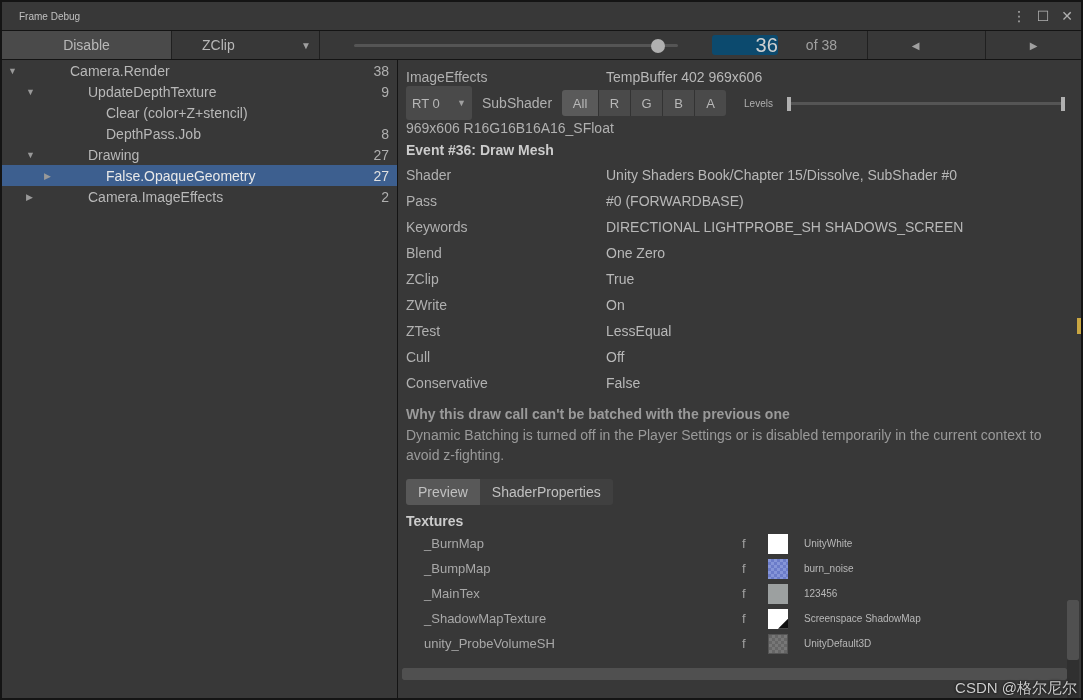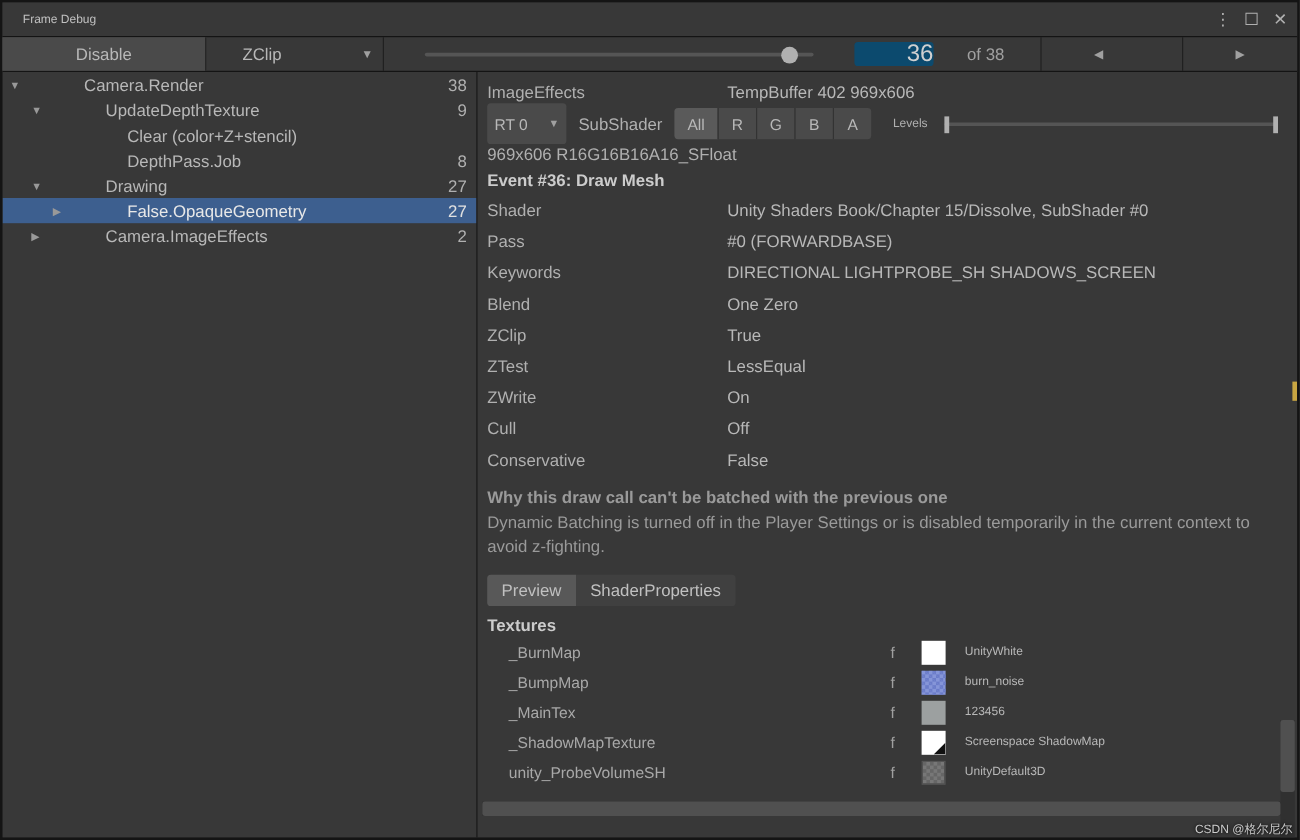--- a/index.html
+++ b/index.html
@@ -77,21 +77,21 @@
 .sw-shadow{background:#fff;position:relative;} .sw-shadow::after{content:"";position:absolute;right:0;bottom:0;width:10px;height:10px;background:#111;clip-path:polygon(100% 0,100% 100%,0 100%);}
 .sw-probe{background:repeating-conic-gradient(#777 0 25%,#666 0 50%);background-size:6px 6px;border:1px solid #555;}
 
 .scroll-h { position:absolute; bottom:18px; left:4px; right:14px; height:12px; background:#303030; }
 .scroll-h .thumb { position:absolute; left:0; width:100%; height:100%; background:#505050; border-radius:2px; }
 .scroll-v { position:absolute; right:2px; top:540px; width:12px; height:120px; background:#303030; }
 .scroll-v .thumb { position:absolute; top:0; width:100%; height:50%; background:#505050; border-radius:2px; }
 
 .side-mark { position:absolute; right:0; top:258px; width:4px; height:16px; background:#c9a642; }
 
-.watermark { position:absolute; bottom:0; right:4px; color:#cccccc; font-size:10px; text-shadow:0 0 3px #000; z-index:10;margin-top:44px; }
+.watermark { position:absolute; bottom:0; right:4px; color:#cccccc; font-size:15px; text-shadow:0 0 3px #000; z-index:10;margin-top:44px; }
 </style>
 </head>
 <body>
 
 <div class="window">
   <div class="title-bar">
     <span class="title">Frame Debug</span>
     <div class="win-controls">
       <span class="win-icon">⋮</span>
       <span class="win-icon">☐</span>
@@ -196,26 +196,26 @@
             </div>
             <div class="row">
               <span class="k">Blend</span>
               <span class="v">One Zero</span>
             </div>
             <div class="row">
               <span class="k">ZClip</span>
               <span class="v">True</span>
             </div>
             <div class="row">
+              <span class="k">ZWrite</span>
+              <span class="v">On</span>
+            </div>
+            <div class="row">
               <span class="k">ZTest</span>
               <span class="v">LessEqual</span>
-            </div>
-            <div class="row">
-              <span class="k">ZWrite</span>
-              <span class="v">On</span>
             </div>
             <div class="row">
               <span class="k">Cull</span>
               <span class="v">Off</span>
             </div>
             <div class="row">
               <span class="k">Conservative</span>
               <span class="v">False</span>
             </div>
           </div>

